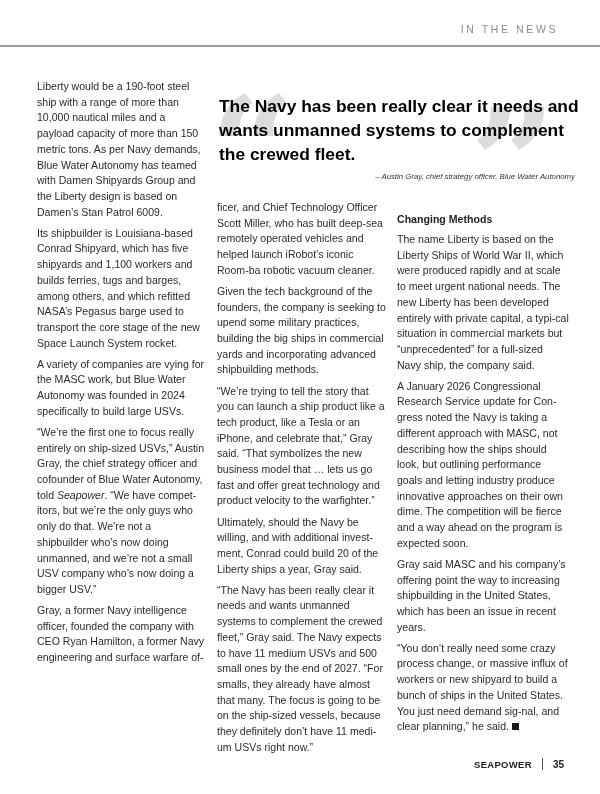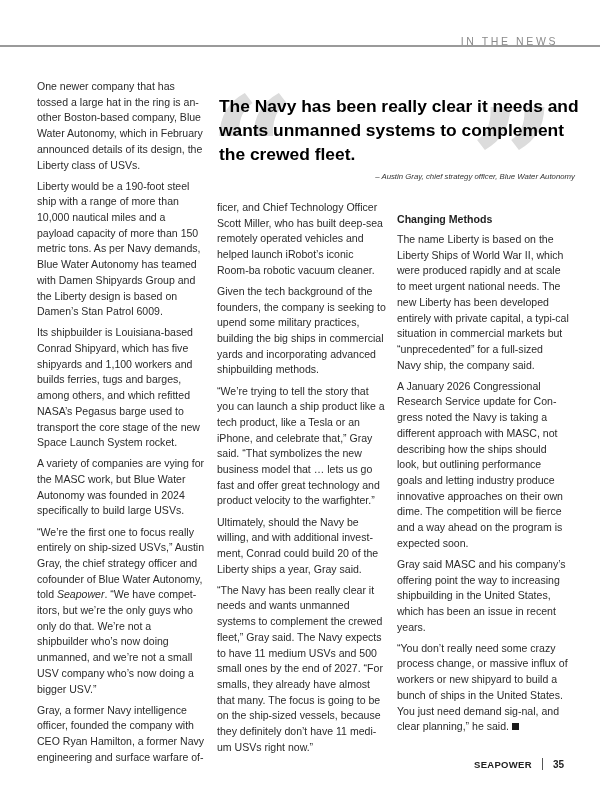--- a/index.html
+++ b/index.html
@@ -11,21 +11,21 @@
       width: 600px;
       height: 794px;
       position: relative;
       overflow: hidden;
       font-family: "Liberation Sans", sans-serif;
       color: #2a2a2a;
     }
     .section-label {
       position: absolute;
       right: 42px;
-      top: 35px;
+      top: 23px;
       font-size: 10.5px;
       letter-spacing: 2.6px;
       color: #8a8a8a;
       font-weight: normal;
     }
     .top-rule {
       position: absolute;
       left: 0;
       right: 0;
       top: 45px;
@@ -132,21 +132,20 @@
 <div class="top-rule"></div>
 
 <div class="pullquote">
   <span class="quote-mark quote-open">“</span>
   <span class="quote-mark quote-close">”</span>
   <p class="pq-text">The Navy has been really clear it needs and wants unmanned systems to complement the crewed fleet.</p>
   <div class="pq-attrib">– Austin Gray, chief strategy officer, Blue Water Autonomy</div>
 </div>
 
 <div class="col col1">
-  <p>One newer company that has tossed a large hat in the ring is an-other Boston-based company, Blue Water Autonomy, which in February announced details of its design, the Liberty class of USVs.</p>
   <p>Liberty would be a 190-foot steel ship with a range of more than 10,000 nautical miles and a payload capacity of more than 150 metric tons. As per Navy demands, Blue Water Autonomy has teamed with Damen Shipyards Group and the Liberty design is based on Damen’s Stan Patrol 6009.</p>
   <p>Its shipbuilder is Louisiana-based Conrad Shipyard, which has five shipyards and 1,100 workers and builds ferries, tugs and barges, among others, and which refitted NASA’s Pegasus barge used to transport the core stage of the new Space Launch System rocket.</p>
   <p>A variety of companies are vying for the MASC work, but Blue Water Autonomy was founded in 2024 specifically to build large USVs.</p>
   <p><span>“We’re the first one to focus really entirely on ship-sized USVs,” Austin Gray, the chief strategy officer and cofounder of Blue Water Autonomy, told </span><em>Seapower</em><span>. “We have compet-itors, but we’re the only guys who only do that. We’re not a shipbuilder who’s now doing unmanned, and we’re not a small USV company who’s now doing a bigger USV.”</span></p>
   <p>Gray, a former Navy intelligence officer, founded the company with CEO Ryan Hamilton, a former Navy engineering and surface warfare of-</p>
 </div>
 
 <div class="col col2">
   <p>ficer, and Chief Technology Officer Scott Miller, who has built deep-sea remotely operated vehicles and helped launch iRobot’s iconic Room-ba robotic vacuum cleaner.</p>
   <p>Given the tech background of the founders, the company is seeking to upend some military practices, building the big ships in commercial yards and incorporating advanced shipbuilding methods.</p>

